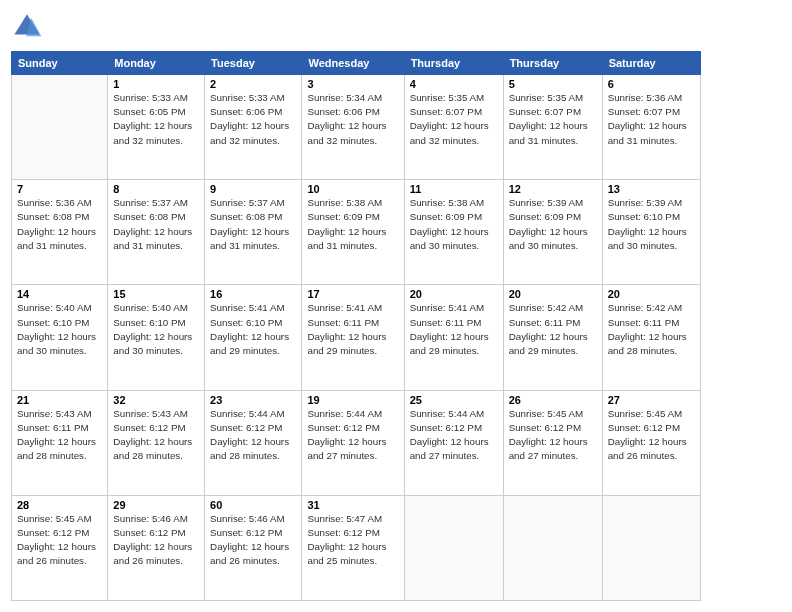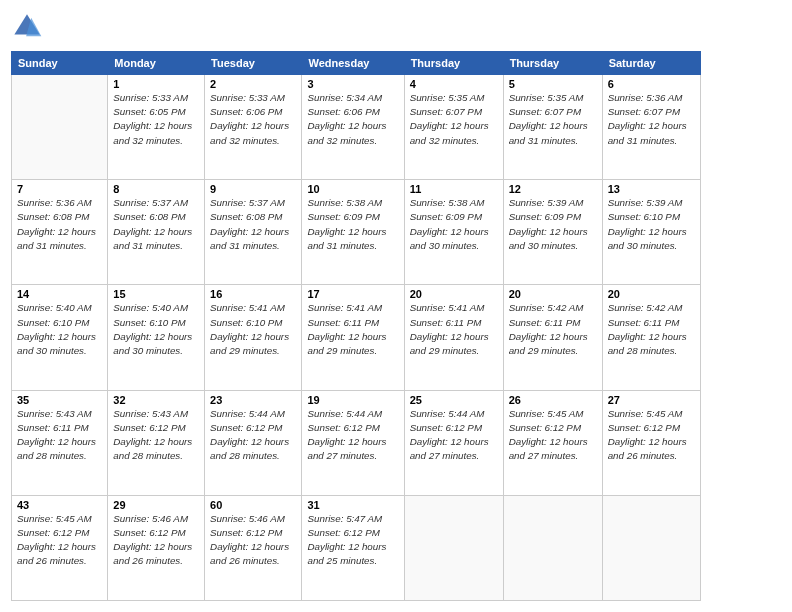--- a/index.html
+++ b/index.html
@@ -80,21 +80,20 @@
     .day-num {
       font-weight: bold;
       font-size: 11px;
       display: block;
       margin-bottom: 1px;
     }
     .day-info {
       font-size: 9.8px;
       color: #333;
       line-height: 1.45;
-      font-style: italic;
     }
     table {
       width: 100%;
       border-collapse: collapse;
     }
   </style>
 </head>
 <body>
 
 <div class="page">
@@ -210,21 +209,21 @@
             <span class="day-num">20</span>
             <div class="day-info">Sunrise: 5:42 AM<br>Sunset: 6:11 PM<br>Daylight: 12 hours and 29 minutes.</div>
           </td>
           <td>
             <span class="day-num">20</span>
             <div class="day-info">Sunrise: 5:42 AM<br>Sunset: 6:11 PM<br>Daylight: 12 hours and 28 minutes.</div>
           </td>
         </tr>
         <tr>
           <td>
-            <span class="day-num">35</span>
+            <span class="day-num">21</span>
             <div class="day-info">Sunrise: 5:43 AM<br>Sunset: 6:11 PM<br>Daylight: 12 hours and 28 minutes.</div>
           </td>
           <td>
             <span class="day-num">32</span>
             <div class="day-info">Sunrise: 5:43 AM<br>Sunset: 6:12 PM<br>Daylight: 12 hours and 28 minutes.</div>
           </td>
           <td>
             <span class="day-num">23</span>
             <div class="day-info">Sunrise: 5:44 AM<br>Sunset: 6:12 PM<br>Daylight: 12 hours and 28 minutes.</div>
           </td>
@@ -240,21 +239,21 @@
             <span class="day-num">26</span>
             <div class="day-info">Sunrise: 5:45 AM<br>Sunset: 6:12 PM<br>Daylight: 12 hours and 27 minutes.</div>
           </td>
           <td>
             <span class="day-num">27</span>
             <div class="day-info">Sunrise: 5:45 AM<br>Sunset: 6:12 PM<br>Daylight: 12 hours and 26 minutes.</div>
           </td>
         </tr>
         <tr>
           <td>
-            <span class="day-num">43</span>
+            <span class="day-num">28</span>
             <div class="day-info">Sunrise: 5:45 AM<br>Sunset: 6:12 PM<br>Daylight: 12 hours and 26 minutes.</div>
           </td>
           <td>
             <span class="day-num">29</span>
             <div class="day-info">Sunrise: 5:46 AM<br>Sunset: 6:12 PM<br>Daylight: 12 hours and 26 minutes.</div>
           </td>
           <td>
             <span class="day-num">60</span>
             <div class="day-info">Sunrise: 5:46 AM<br>Sunset: 6:12 PM<br>Daylight: 12 hours and 26 minutes.</div>
           </td>

